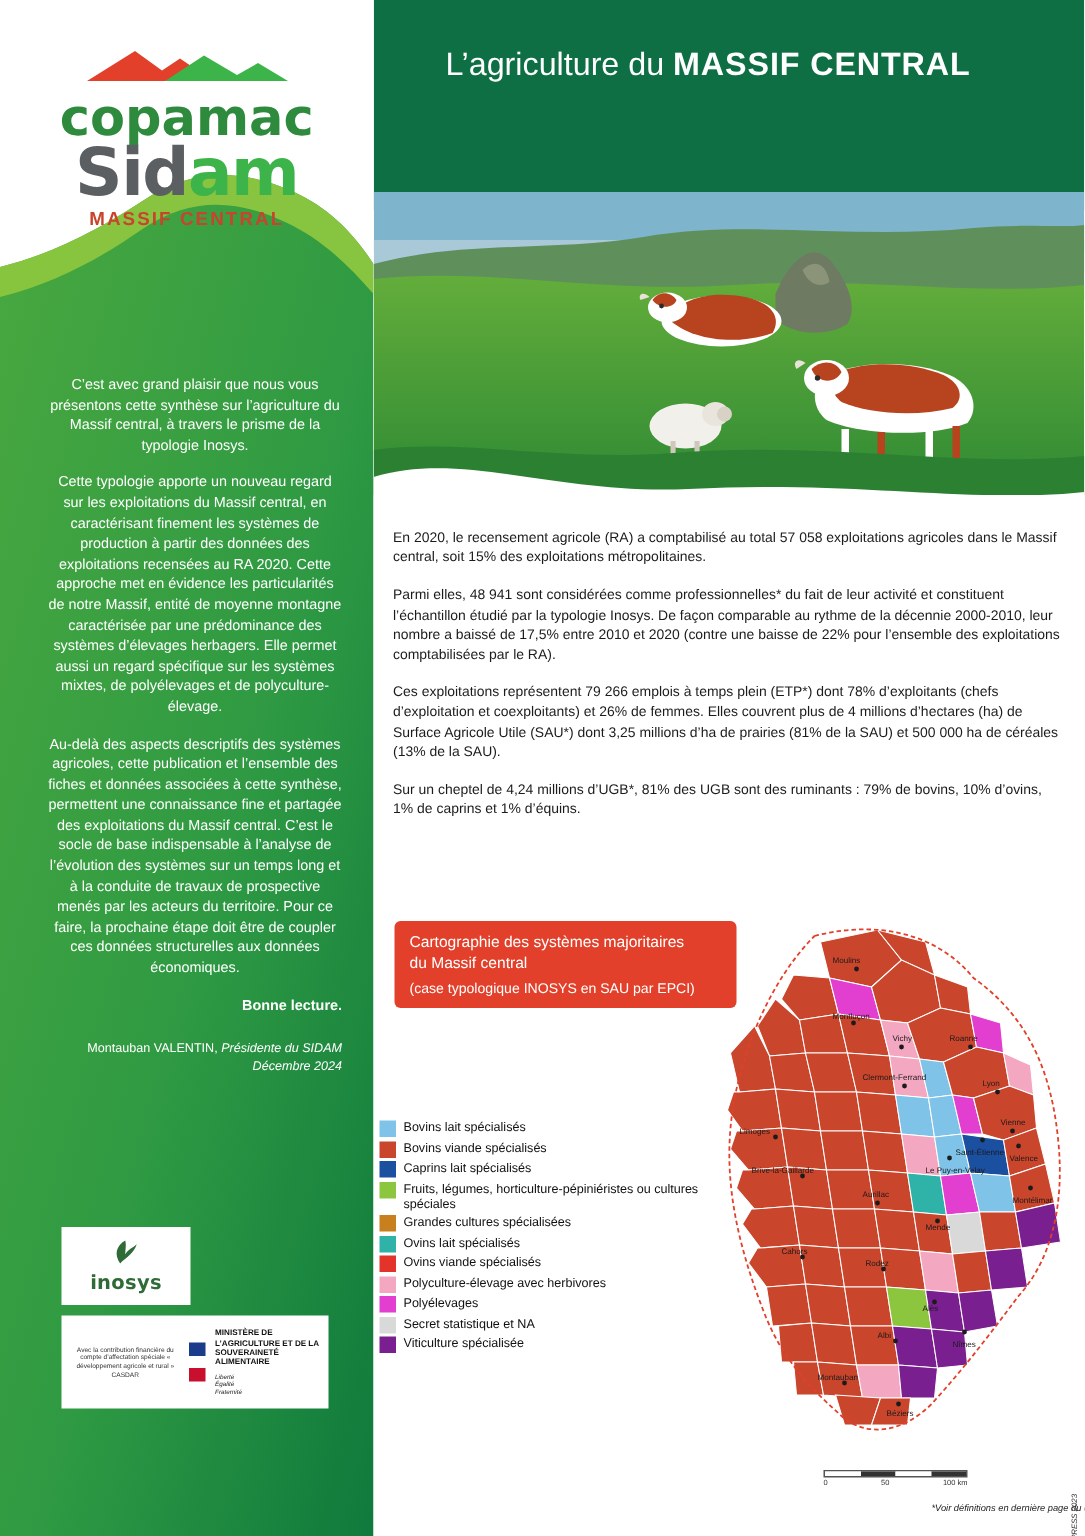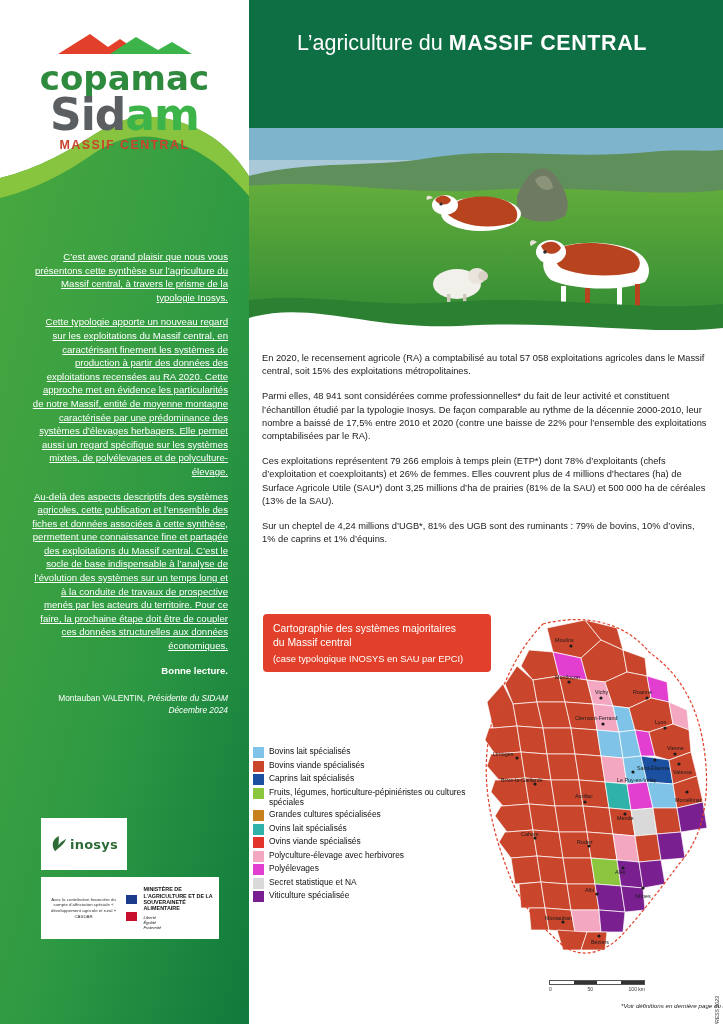--- a/index.html
+++ b/index.html
@@ -46,39 +46,39 @@
     font-family: "Liberation Sans", sans-serif;
     font-weight: bold; font-size: 12.5px;
     letter-spacing: 1.4px; color: #c8442c; margin-top: 3px;
   }
 
   #left-text {
     position: absolute; left: 32px; top: 250px; width: 196px;
     color: #ffffff; font-size: 9.6px; line-height: 13.6px;
     z-index: 6;
   }
-  #left-text p { margin-bottom: 11px; text-align: right; text-decoration: underline; }
+  #left-text p { margin-bottom: 11px; text-align: center; }
   #left-text .bonne {
     text-align: right; font-weight: bold; margin-top: 2px; margin-bottom: 16px;
   }
   #left-text .sign {
     text-align: right; font-size: 8.4px; line-height: 11.5px;
   }
   #left-text .sign .it { font-style: italic; }
 
   
   #badges {
     position: absolute; left: 41px; top: 818px; width: 178px; z-index: 6;
   }
   .badge-row { display: flex; gap: 7px; align-items: stretch; }
   #badge-inosys {
     width: 86px; height: 52px; background: #fff;
     display: flex; align-items: center; justify-content: center;
   }
-  .inosys-mark { display:flex; align-items:center; gap:3px; }
+  .inosys-mark { display:flex; align-items:center; gap:3px;flex-direction:column; }
   .inosys-leaf { width: 17px; height: 19px; }
   .inosys-word {
     font-family: "DejaVu Sans", sans-serif; font-weight: bold;
     font-size: 13px; color: #2f6b36; letter-spacing: .2px;
   }
   #badge-ra {
     width: 85px; height: 52px; background: #2f2f2f; color:#fff;
     display:flex; flex-direction:column; align-items:center; justify-content:center;
   }
   #badge-ra .ra-top {

